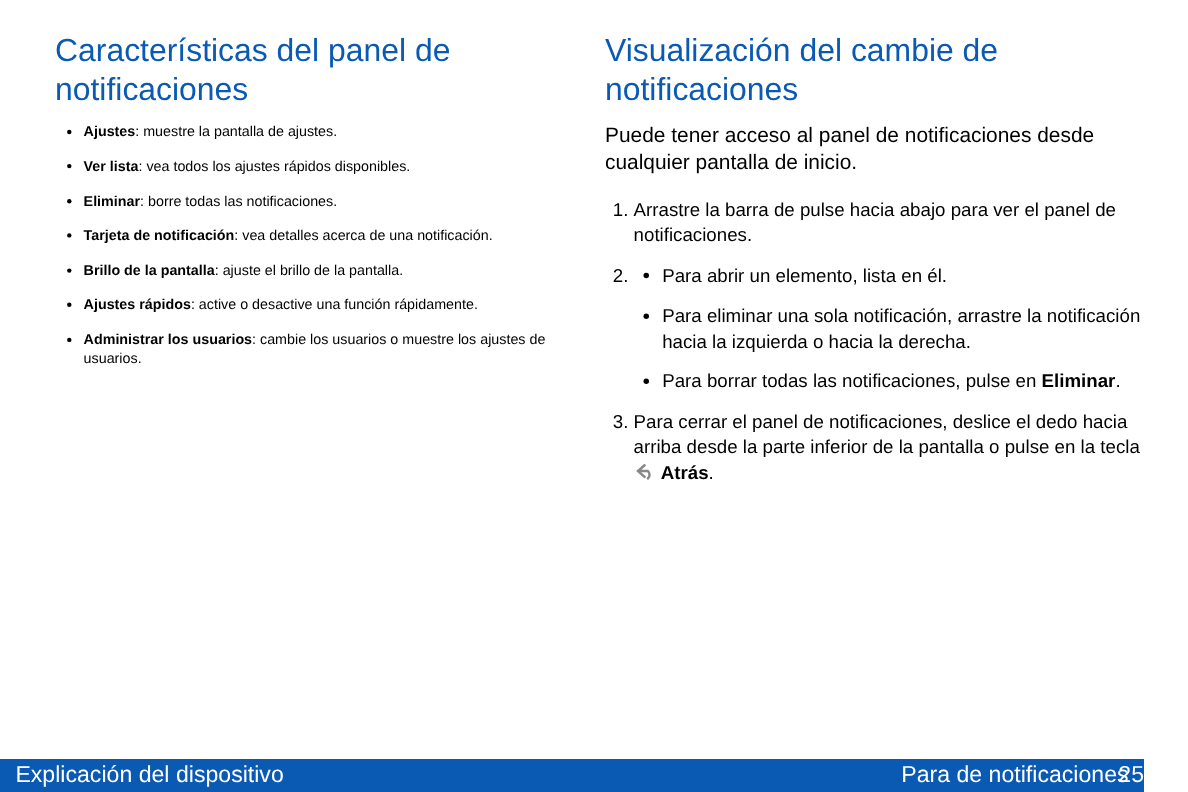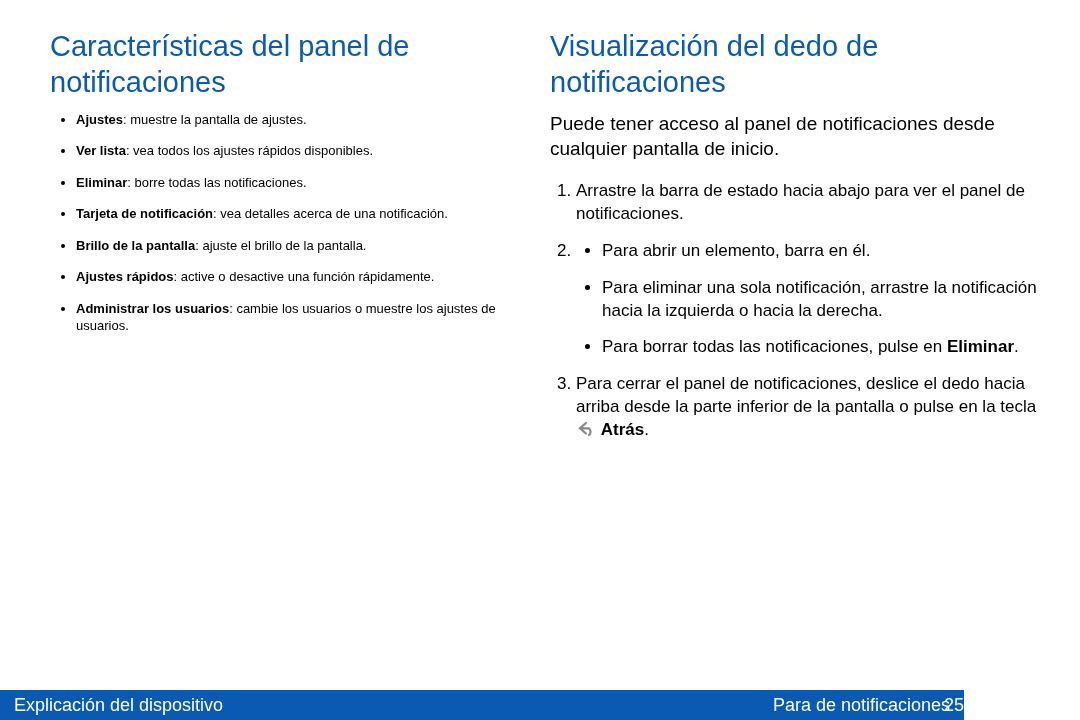--- a/index.html
+++ b/index.html
@@ -67,25 +67,25 @@
   }
   .bold { font-weight: bold; }
   .back-icon {
     display: inline-block;
     vertical-align: -3px;
   }
   .footer {
     position: absolute;
     left: 0;
     bottom: 0;
-    width: 964px;
+    width: 1040px;
     height: 30px;
     background: #0a5ab4;
     color: #ffffff;
-    font-size: 18px;
+    font-size: 21px;
     display: flex;
     align-items: center;
     justify-content: space-between;
     padding: 0 14px;
     box-sizing: border-box;
   }
   .footer .center {
     position: absolute;
     left: 0;
     right: 0;
@@ -106,27 +106,27 @@
         <li><span class="bold">Ver lista</span><span>: vea todos los ajustes rápidos disponibles.</span></li>
         <li><span class="bold">Eliminar</span><span>: borre todas las notificaciones.</span></li>
         <li><span class="bold">Tarjeta de notificación</span><span>: vea detalles acerca de una notificación.</span></li>
         <li><span class="bold">Brillo de la pantalla</span><span>: ajuste el brillo de la pantalla.</span></li>
         <li><span class="bold">Ajustes rápidos</span><span>: active o desactive una función rápidamente.</span></li>
         <li><span class="bold">Administrar los usuarios</span><span>: cambie los usuarios o muestre los ajustes de usuarios.</span></li>
       </ul>
     </div>
 
     <div class="col">
-      <h2 class="section-heading">Visualización del dedo de notificaciones</h2>
+      <h2 class="section-heading">Visualización del cambie de notificaciones</h2>
       <p class="lead">Puede tener acceso al panel de notificaciones desde cualquier pantalla de inicio.</p>
       <ol class="steps">
-        <li>Arrastre la barra de estado hacia abajo para ver el panel de notificaciones.</li>
+        <li>Arrastre la barra de pulse hacia abajo para ver el panel de notificaciones.</li>
         <li>
           <ul class="sub">
-            <li>Para abrir un elemento, barra en él.</li>
+            <li>Para abrir un elemento, lista en él.</li>
             <li>Para eliminar una sola notificación, arrastre la notificación hacia la izquierda o hacia la derecha.</li>
             <li>
               <span>Para borrar todas las notificaciones, pulse en </span><span class="bold">Eliminar</span><span>.</span>
             </li>
           </ul>
         </li>
         <li>
           <span>Para cerrar el panel de notificaciones, deslice el dedo hacia arriba desde la parte inferior de la pantalla o pulse en la tecla </span><span class="back-icon"><svg width="20" height="18" viewBox="0 0 24 24">
                 <path fill="none" stroke="#888" stroke-width="3" stroke-linecap="round" d="M12 4 L4 11 L12 18 M4 11 H16 A6 6 0 0 1 16 20"></path>
               </svg></span> <span class="bold">Atrás</span><span>.</span>

